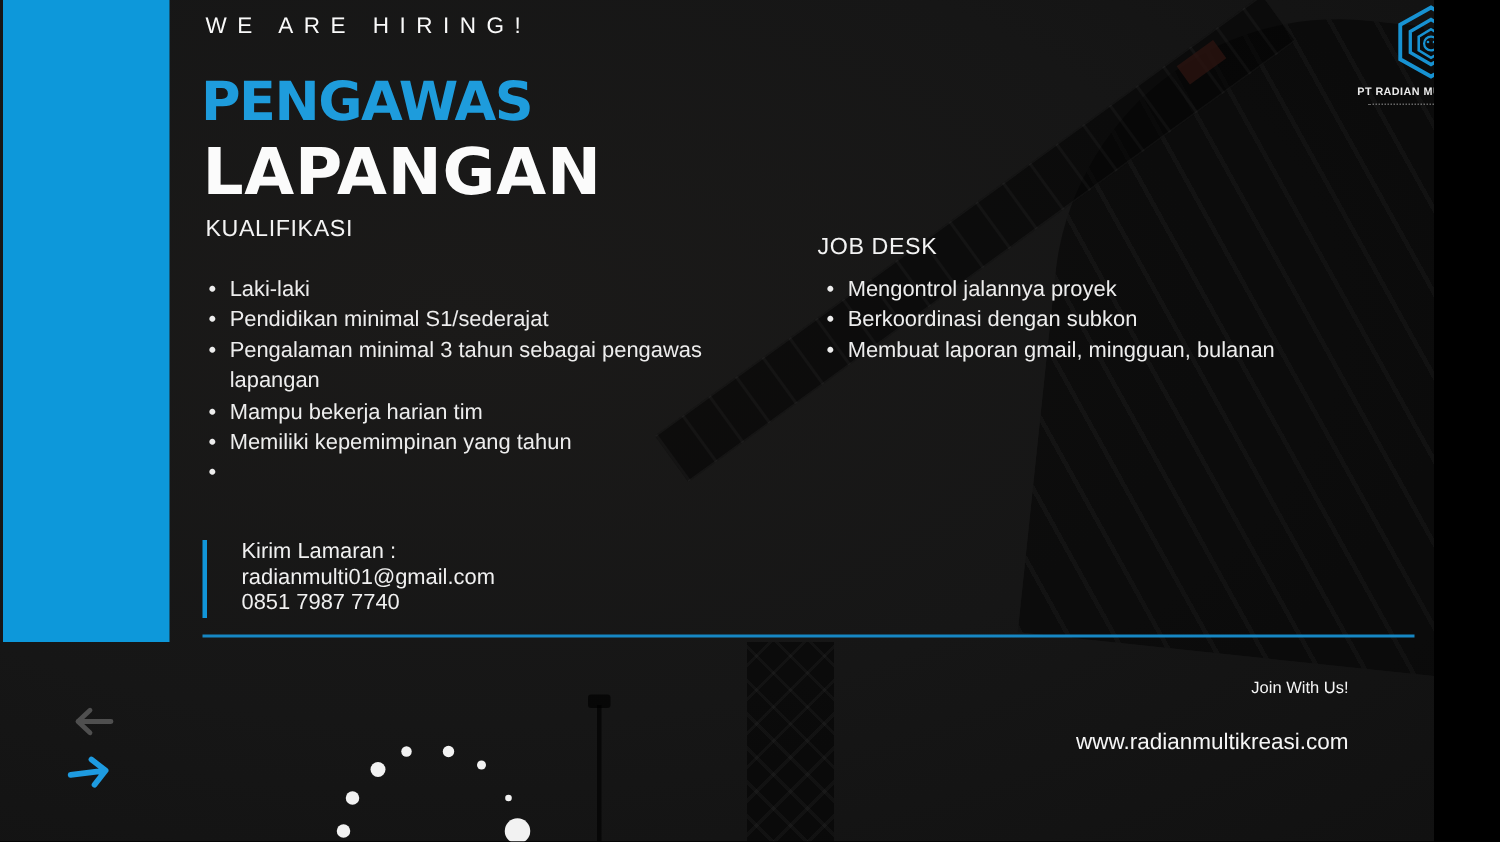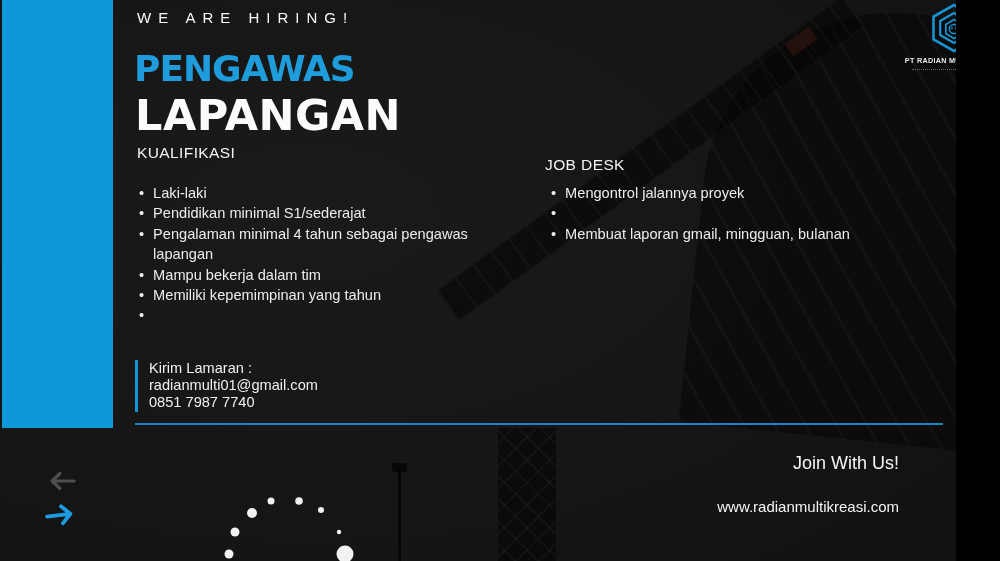--- a/index.html
+++ b/index.html
@@ -57,27 +57,27 @@
   .sec-heading{position:absolute;font-size:15.5px;letter-spacing:.4px;color:#f3f3f3;}
   .h-kual{left:137px;top:144px;}
   .h-job{left:545px;top:156px;text-align:right;}
   ul.blist{list-style:none;margin:0;padding:0;position:absolute;}
   .l-kual{left:139px;top:183px;width:352px;}
   .l-job{left:551px;top:183px;width:400px;}
   ul.blist li{display:flex;gap:9px;font-size:14.6px;line-height:20.4px;color:#ededed;}
   ul.blist .dot{flex:0 0 auto;}
 
   
-  .contact{position:absolute;left:135px;top:360px;border-left:3px solid #1195d8;padding-left:11px;
+  .contact{position:absolute;left:135px;top:360px;border-left:3px solid #1195d8;padding-left:23px;
            font-size:14.6px;line-height:17.2px;color:#f0f0f0;}
   .rule{position:absolute;left:135px;top:423px;width:808px;height:2px;background:#1687c4;}
 
   
-  .cta{position:absolute;right:57px;top:453px;font-size:18px;color:#f5f5f5;}
-  .website{position:absolute;right:57px;top:486px;font-size:15px;color:#f5f5f5;margin-top:12px;}
+  .cta{position:absolute;right:57px;top:453px;font-size:11px;color:#f5f5f5;}
+  .website{position:absolute;right:57px;top:486px;font-size:15px;color:#f5f5f5;}
   .arrow-btn{position:absolute;cursor:pointer;}
   .arrow-prev{left:44px;top:469px;}
   .arrow-next{left:42px;top:500px;}
   .dots{position:absolute;left:215px;top:490px;}
 </style>
 </head>
 <body>
 
 <div class="canvas">
 
@@ -118,43 +118,44 @@
       <li>
         <span class="dot">•</span>
         <span>Laki-laki</span>
       </li>
       <li>
         <span class="dot">•</span>
         <span>Pendidikan minimal S1/sederajat</span>
       </li>
       <li>
         <span class="dot">•</span>
-        <span>Pengalaman minimal 4 tahun sebagai pengawas lapangan</span>
+        <span>Pengalaman minimal 3 tahun sebagai pengawas lapangan</span>
       </li>
       <li>
         <span class="dot">•</span>
-        <span>Mampu bekerja dalam tim</span>
+        <span>Mampu bekerja harian tim</span>
       </li>
       <li>
         <span class="dot">•</span>
         <span>Memiliki kepemimpinan yang tahun</span>
       </li>
       <li>
         <span class="dot">•</span>
       </li>
     </ul>
 
   <div class="sec-heading h-job">JOB DESK</div>
   <ul class="blist l-job">
       <li>
         <span class="dot">•</span>
         <span>Mengontrol jalannya proyek</span>
       </li>
       <li>
         <span class="dot">•</span>
+        <span>Berkoordinasi dengan subkon</span>
       </li>
       <li>
         <span class="dot">•</span>
         <span>Membuat laporan gmail, mingguan, bulanan</span>
       </li>
     </ul>
 
   <div class="contact">
     <div>Kirim Lamaran :</div>
     <div>radianmulti01@gmail.com</div>

